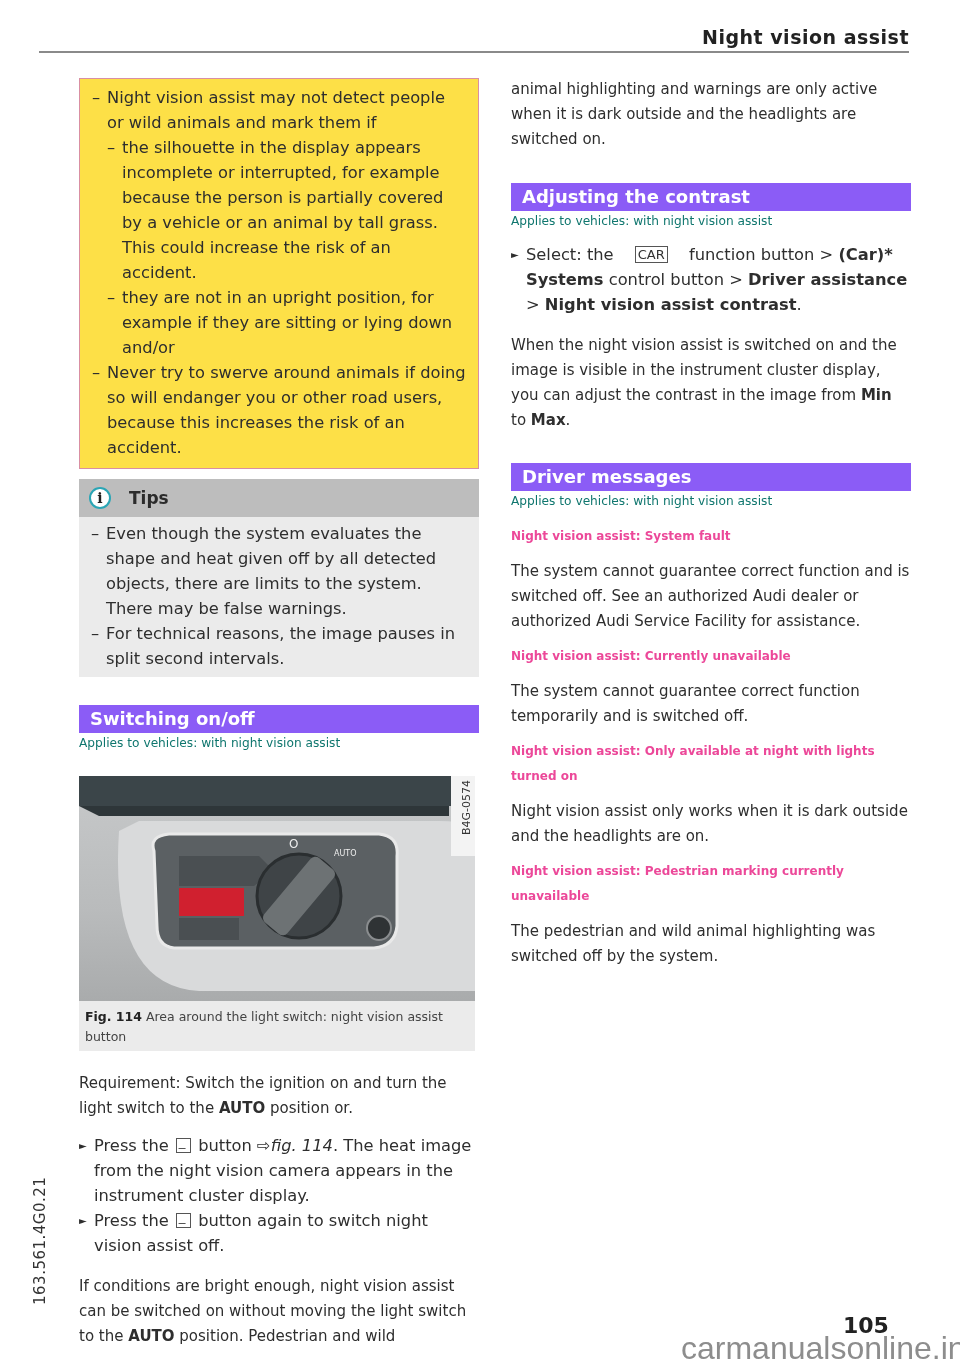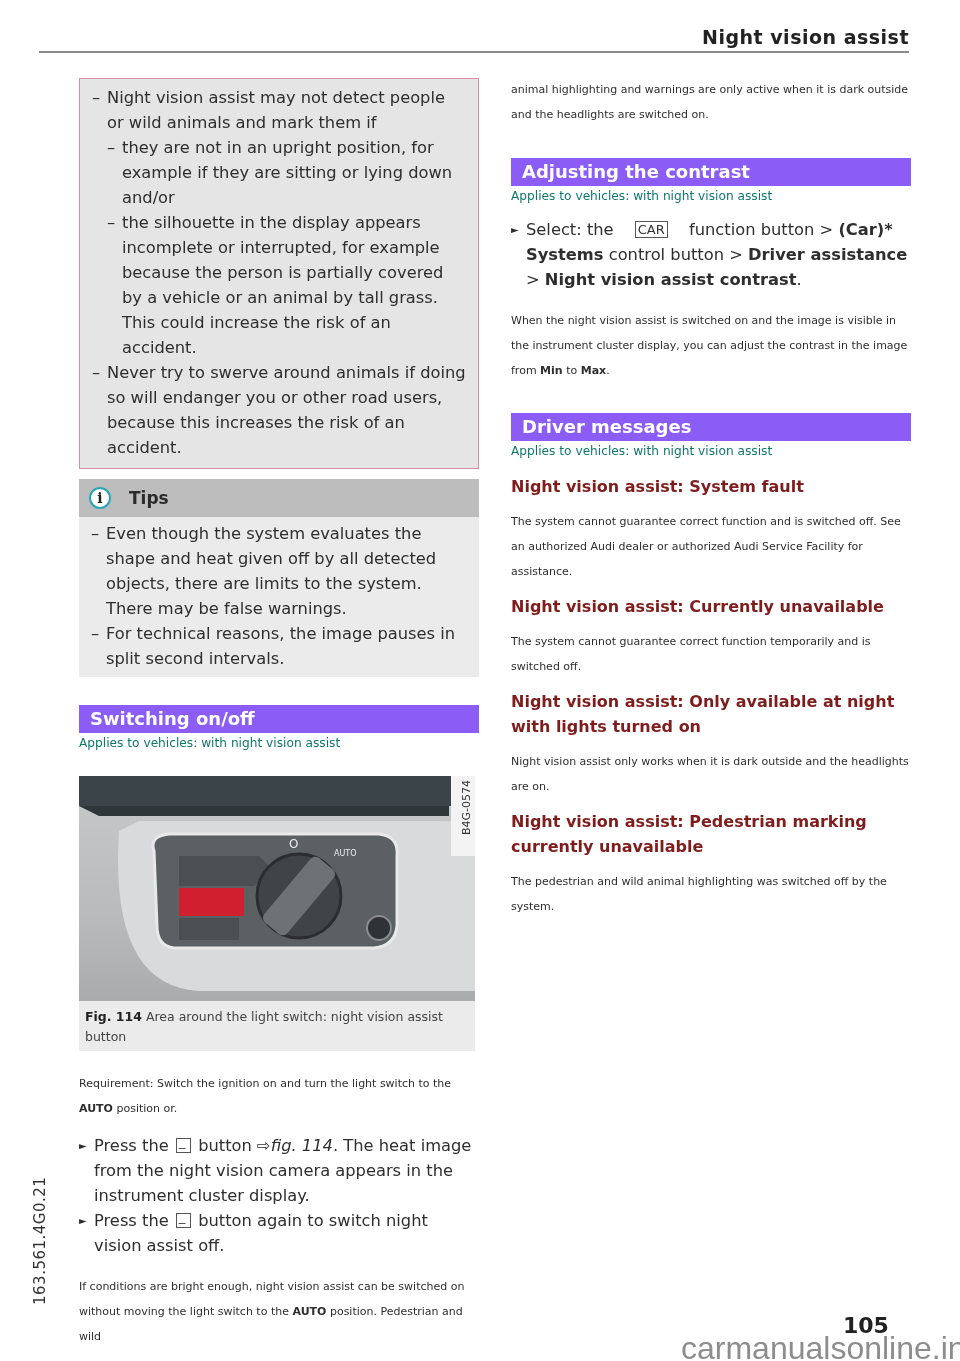--- a/index.html
+++ b/index.html
@@ -6,71 +6,71 @@
     html, body { width: 960px; height: 1361px; background: #ffffff; overflow: hidden; }
     body { position: relative; font-family: "DejaVu Sans", "Liberation Sans", sans-serif; color: #2b2b2b; }
     .page { position: absolute; left: 1px; top: 0; width: 960px; height: 1080px; }
 
     .header-rule { position: absolute; left: 38px; top: 51px; width: 870px; height: 2px; background: #8a8a8a; }
     .header-title { position: absolute; right: 52px; top: 26px; font-size: 19px; font-weight: bold; color: #222; letter-spacing: 0.5px; }
 
     .col-left { position: absolute; left: 78px; top: 78px; width: 400px; }
     .col-right { position: absolute; left: 510px; top: 77px; width: 400px; }
 
-    .warning-box { background: #e5e5e5; border: 1.5px solid #d98fa3; padding: 6px 12px 8px 12px; width: 400px; margin-top: 0px; }
+    .warning-box { background: #fde047; border: 1.5px solid #d98fa3; padding: 6px 12px 8px 12px; width: 400px; margin-top: 0px; }
     .dash-item { position: relative; padding-left: 15px; font-size: 16.3px; line-height: 25px; color: #2e2e2e; }
     .dash-item::before { content: "–"; position: absolute; left: 0; top: 0; }
     .dash-sub { margin-left: 15px; }
 
     .tips-box { margin-top: 10px; width: 400px; background: #ebebeb; }
     .tips-head { background: #bdbdbd; height: 38px; display: flex; align-items: center; padding-left: 10px; }
     .tips-icon { width: 22px; height: 22px; border-radius: 50%; background: #ffffff; border: 2.5px solid #2aa5b5; display: flex; align-items: center; justify-content: center; font-family: "DejaVu Serif", serif; font-weight: bold; font-size: 14px; color: #1f1f1f; }
     .tips-title { margin-left: 18px; font-size: 17px; font-weight: bold; color: #2b2b2b; }
     .tips-body { padding: 4px 12px 6px 12px; }
 
     .section-bar { background: #8b5cf6; color: #ffffff; font-size: 18px; font-weight: bold; height: 28px; line-height: 28px; padding-left: 11px; width: 400px; }
     .applies { font-size: 12.2px; color: #0f766e; margin-top: 3px; }
 
     .figure { margin-top: 26px; width: 396px; background: #ebebeb; }
     .fig-img { position: relative; width: 396px; height: 225px; background: linear-gradient(180deg, #c7c9ca 0%, #b9bbbc 60%, #a9abac 100%); overflow: hidden; }
     .fig-caption { padding: 6px 6px 4px 6px; font-size: 12.5px; line-height: 20px; color: #444; }
     .fig-caption b { color: #222; }
 
-    p.body { font-size: 11px; line-height: 25px; color: #2e2e2e; }
+    p.body { font-size: 15px; line-height: 25px; color: #2e2e2e; }
     .arrow-item { position: relative; padding-left: 15px; font-size: 16.3px; line-height: 25px; color: #2e2e2e; }
     .arrow-item::before { content: "►"; position: absolute; left: 0; top: 0; font-size: 10px; }
     .keycap { display: inline-block; border: 1px solid #555; font-size: 13px; line-height: 15px; padding: 0 2px; margin: 0 16px; color: #333; vertical-align: 1px; }
     .keycap-icon { display: inline-block; width: 15px; height: 15px; border: 1px solid #555; vertical-align: -2px; margin: 0 2px; position: relative; }
     .keycap-icon::after { content: ""; position: absolute; left: 3px; top: 4px; width: 7px; height: 5px; border-bottom: 1.5px solid #555; transform: skewX(-30deg); }
 
-    .msg-title { font-size: 16px; font-weight: bold; line-height: 25px; color: #7f1d1d; }
+    .msg-title { font-size: 12px; font-weight: bold; line-height: 25px; color: #ec4899; }
 
     .side-code { position: absolute; left: 30px; top: 1305px; transform: rotate(-90deg); transform-origin: left top; font-size: 15px; color: #333; letter-spacing: 0.5px; white-space: nowrap; }
     .page-num { position: absolute; left: 842px; top: 1313px; font-size: 22px; font-weight: bold; color: #222; }
     .watermark { position: absolute; left: 680px; top: 1330px; font-size: 32px; color: #8d8d8d; font-family: "Liberation Sans", sans-serif; }
   </style>
 </head>
 <body>
 
 <div class="page">
 
   <div class="header-title">Night vision assist</div>
   <div class="header-rule"></div>
 
   <div class="col-left">
 
     <div class="warning-box">
       <div class="dash-item">
         <span>Night vision assist may not detect people or wild animals and mark them if</span>
       </div>
       <div class="dash-item dash-sub">
-        <span>they are not in an upright position, for example if they are sitting or lying down and/or</span>
+        <span>the silhouette in the display appears incomplete or interrupted, for example because the person is partially covered by a vehicle or an animal by tall grass. This could increase the risk of an accident.</span>
       </div>
       <div class="dash-item dash-sub">
-        <span>the silhouette in the display appears incomplete or interrupted, for example because the person is partially covered by a vehicle or an animal by tall grass. This could increase the risk of an accident.</span>
+        <span>they are not in an upright position, for example if they are sitting or lying down and/or</span>
       </div>
       <div class="dash-item">
         <span>Never try to swerve around animals if doing so will endanger you or other road users, because this increases the risk of an accident.</span>
       </div>
     </div>
 
     <div class="tips-box">
       <div class="tips-head">
         <span class="tips-icon">i</span>
         <span class="tips-title">Tips</span>

